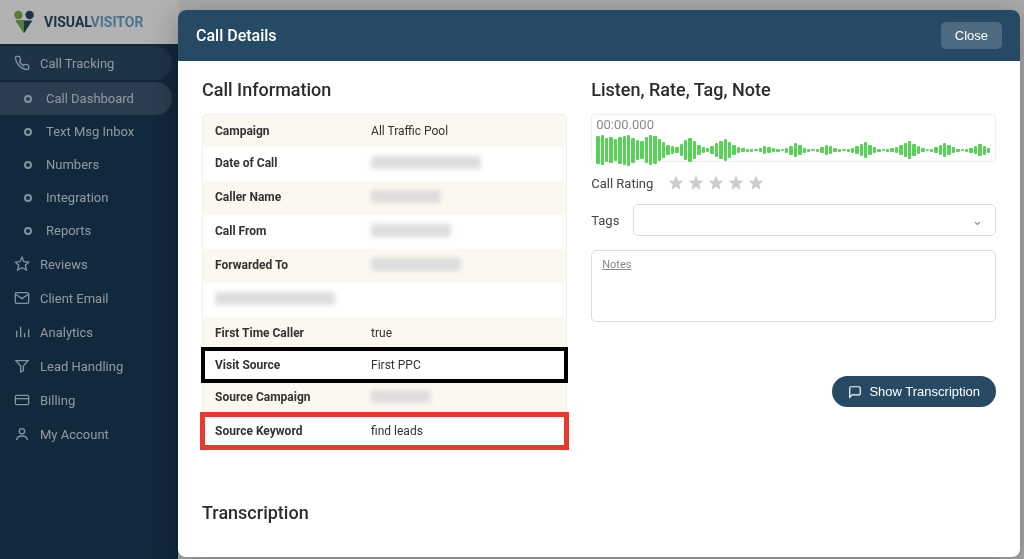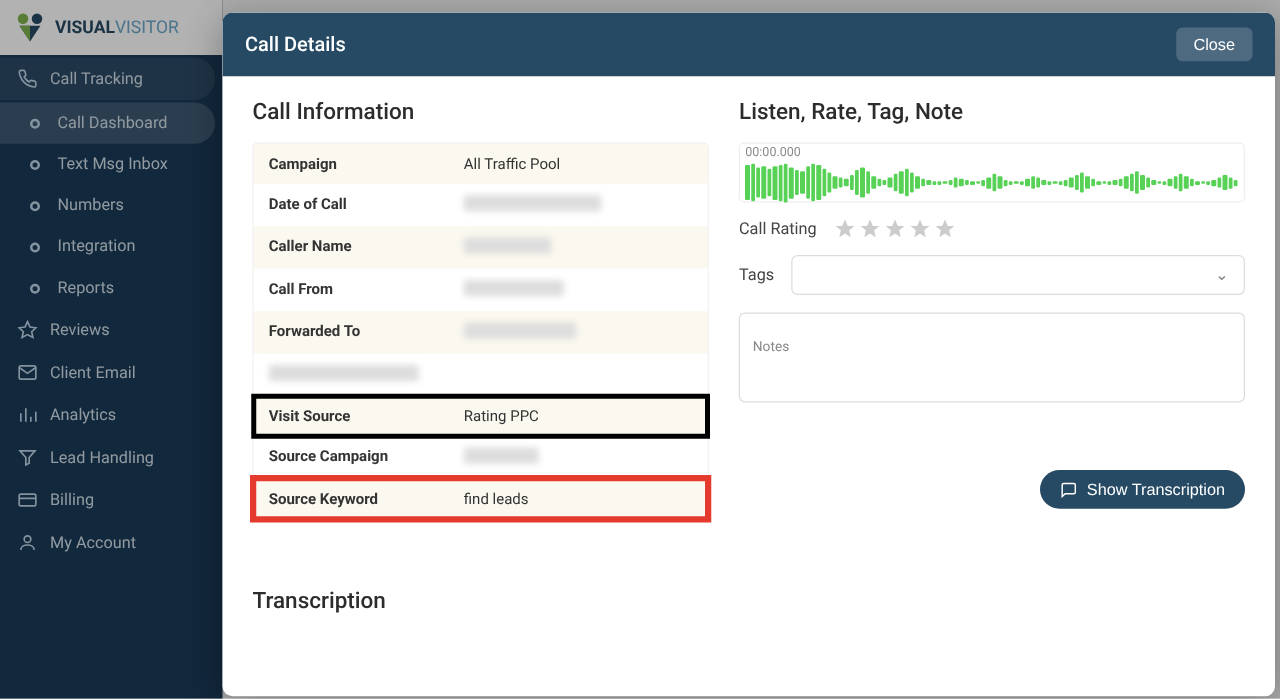--- a/index.html
+++ b/index.html
@@ -29,21 +29,21 @@
     padding: 8px 10px;
     display: flex;
     align-items: center;
   }
   .logo-mark {
     width: 28px;
     height: 28px;
     margin-right: 6px;
   }
   .logo-text { font-weight: 700; font-size: 14px; color: #264a64; }
-  .logo-text .light { color: #6aa6c9; font-weight: 400; margin-top: 33px; }
+  .logo-text .light { color: #6aa6c9; font-weight: 700; margin-top: 33px; }
   .nav-group { margin-top: 0; }
   .nav-item {
     display: flex;
     align-items: center;
     padding: 9px 14px;
     font-size: 13px;
     color: #d0dde7;
     cursor: pointer;
   }
   .nav-item.parent {
@@ -171,21 +171,21 @@
   .speaker-icon svg { width: 18px; height: 18px; }
   .kebab { display: flex; flex-direction: column; gap: 2px; cursor: pointer; }
   .kebab span { width: 4px; height: 4px; background: #222; border-radius: 50%; }
   .waveform {
     border: 1px solid #eee;
     border-radius: 4px;
     height: 48px;
     padding: 2px 4px 0 4px;
     margin-bottom: 12px;
   }
-  .wf-time { font-size: 10px; color: #8a8a8a; margin-bottom: 2px;}
+  .wf-time { font-size: 13px; color: #8a8a8a; margin-bottom: 2px;}
   .wf-bars {
     display: flex; align-items: center; height: 32px; gap: 1px;
   }
   .wf-bars span {
     display: inline-block;
     flex: 1;
     background: #58d157;
     border-radius: 1px;
   }
   .rating-line {
@@ -195,22 +195,22 @@
   .stars svg { width: 18px; height: 18px; fill: #ccc; }
   .tags-line {
     display: flex; align-items: center; gap: 14px; margin-bottom: 14px; font-size: 13px; color: #444;
   }
   .tags-select {
     flex: 1; border: 1px solid #ddd; border-radius: 5px; height: 32px;
     display: flex; align-items: center; justify-content: flex-end; padding: 0 12px; cursor: pointer;
   }
   .tags-select .chev { color: #888; }
   .notes-box {
-    border: 1px solid #ddd; border-radius: 5px; height: 72px; padding: 20px 10px;
-    font-size: 11px; color: #888;
+    border: 1px solid #ddd; border-radius: 5px; height: 72px; padding: 7px 10px;
+    font-size: 11px; color: #888; text-decoration: underline;
   }
   .bottom-row {
     display: flex; align-items: center; justify-content: space-between; margin-top: 54px;
   }
   .show-trans-btn {
     background: #264a64; color: #fff; border: none; padding: 8px 16px;
     border-radius: 18px; font-size: 13px; cursor: pointer;
     display: inline-flex; align-items: center; gap: 7px;
   }
   .show-trans-btn svg { width: 14px; height: 14px; }
@@ -348,23 +348,27 @@
             <div class="label">Call From</div>
             <div class="value"><span class="redacted" style="width: 80px;"></span></div>
           </div>
           <div class="info-row">
             <div class="label">Forwarded To</div>
             <div class="value"><span class="redacted" style="width: 90px;"></span></div>
           </div>
           <div class="info-row">
             <div class="value"><span class="redacted" style="width: 120px;"></span></div>
           </div>
+          <div class="info-row">
+            <div class="label">First Time Caller</div>
+            <div class="value">true</div>
+          </div>
           <div class="info-row hl-black">
             <div class="label">Visit Source</div>
-            <div class="value">Rating PPC</div>
+            <div class="value">First PPC</div>
           </div>
           <div class="info-row">
             <div class="label">Source Campaign</div>
             <div class="value"><span class="redacted" style="width: 60px;"></span></div>
           </div>
           <div class="info-row hl-red">
             <div class="label">Source Keyword</div>
             <div class="value">find leads</div>
           </div>
         </div>

